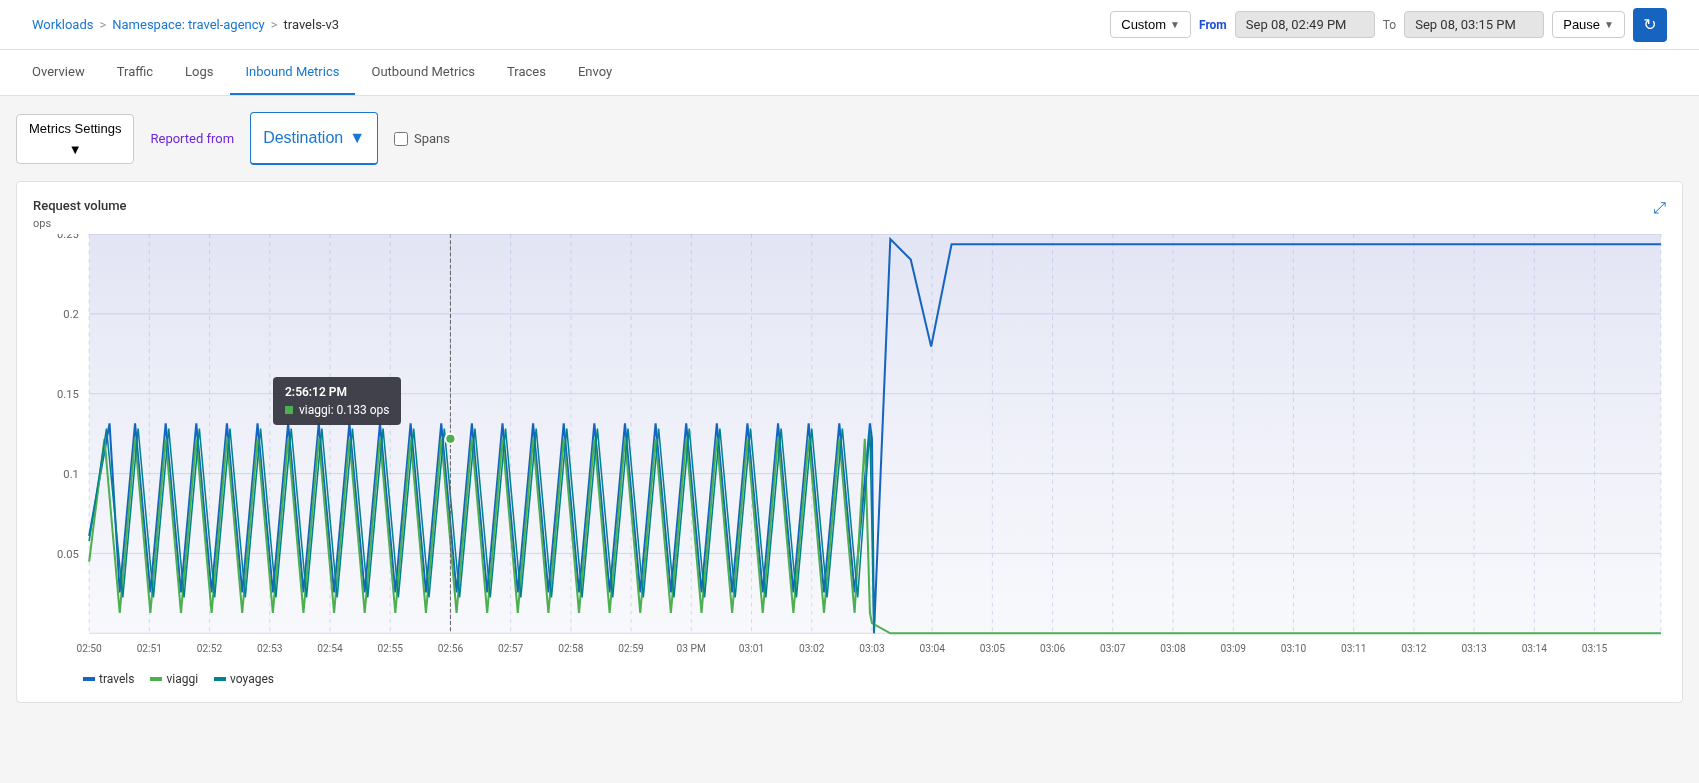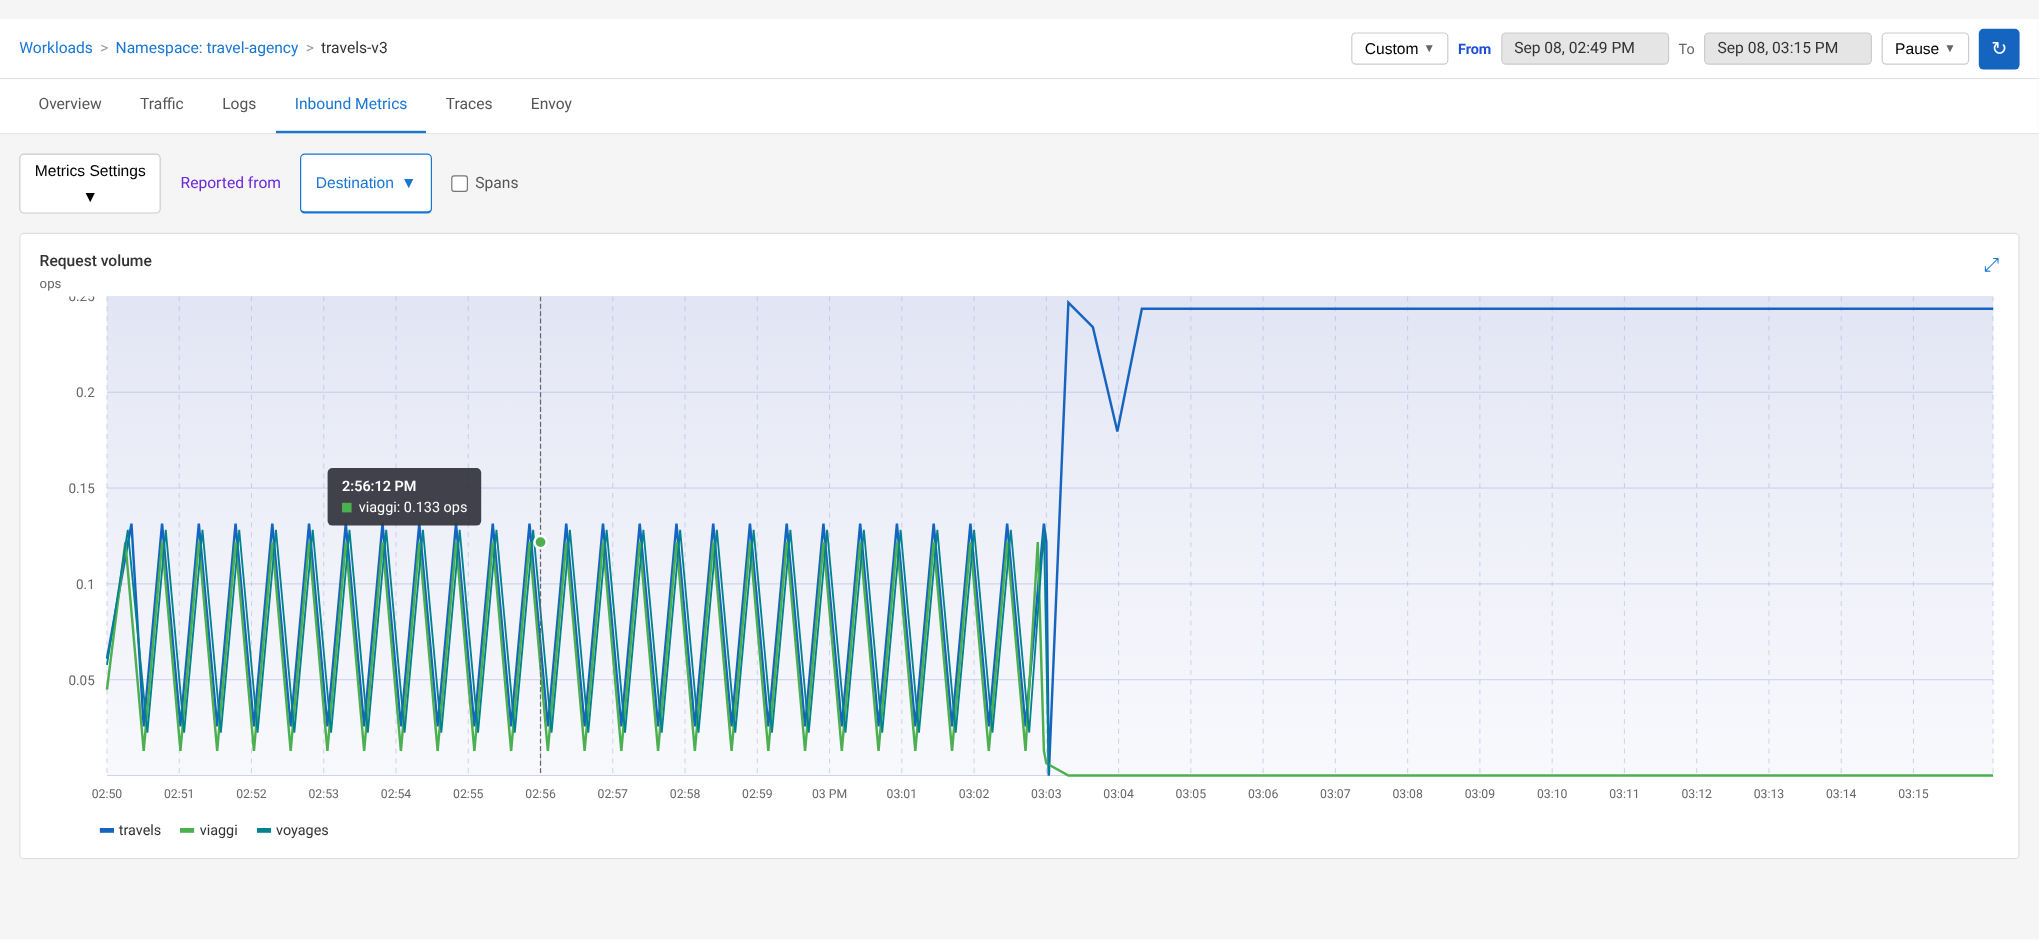--- a/index.html
+++ b/index.html
@@ -4,24 +4,23 @@
   <style>
     * { box-sizing: border-box; margin: 0; padding: 0; }
     body { font-family: -apple-system, BlinkMacSystemFont, 'Segoe UI', Roboto, sans-serif; font-size: 13px; background: #f5f5f5; color: #333; }
     
     
     .header {
       display: flex;
       align-items: center;
       justify-content: space-between;
       background: #fff;
-      padding: 0 16px;
+      padding: 0 32px;
       height: 50px;
       border-bottom: 1px solid #e0e0e0;
-      margin-top: 16px;
     }
     .breadcrumb {
       display: flex;
       align-items: center;
       gap: 6px;
       font-size: 13px;
     }
     .breadcrumb a { color: #1976d2; text-decoration: none; }
     .breadcrumb .sep { color: #999; }
     .breadcrumb .current { color: #333; }
@@ -114,21 +113,21 @@
     .reported-from-label { font-size: 13px; color: #6d28d9; }
     .destination-btn {
       display: flex;
       align-items: center;
       gap: 6px;
       padding: 16px 12px;
       border: 1px solid #1976d2;
       border-radius: 4px;
       background: #fff;
       cursor: pointer;
-      font-size: 13px;
+      font-size: 16px;
       color: #1976d2;
       border-bottom: 2px solid #1976d2;
     }
     .spans-label {
       display: flex;
       align-items: center;
       gap: 6px;
       font-size: 13px;
       color: #555;
     }
@@ -232,20 +231,21 @@
       <span>↻</span>
     </button>
   </div>
 </div>
 
 <div class="tabs-bar">
   <div class="tab">Overview</div>
   <div class="tab">Traffic</div>
   <div class="tab">Logs</div>
   <div class="tab active">Inbound Metrics</div>
+  <div class="tab">Outbound Metrics</div>
   <div class="tab">Traces</div>
   <div class="tab">Envoy</div>
 </div>
 
 <div class="main">
 
   <div class="toolbar">
     <button class="metrics-settings-btn">
       <span>Metrics Settings</span>
       <span>▼</span>

